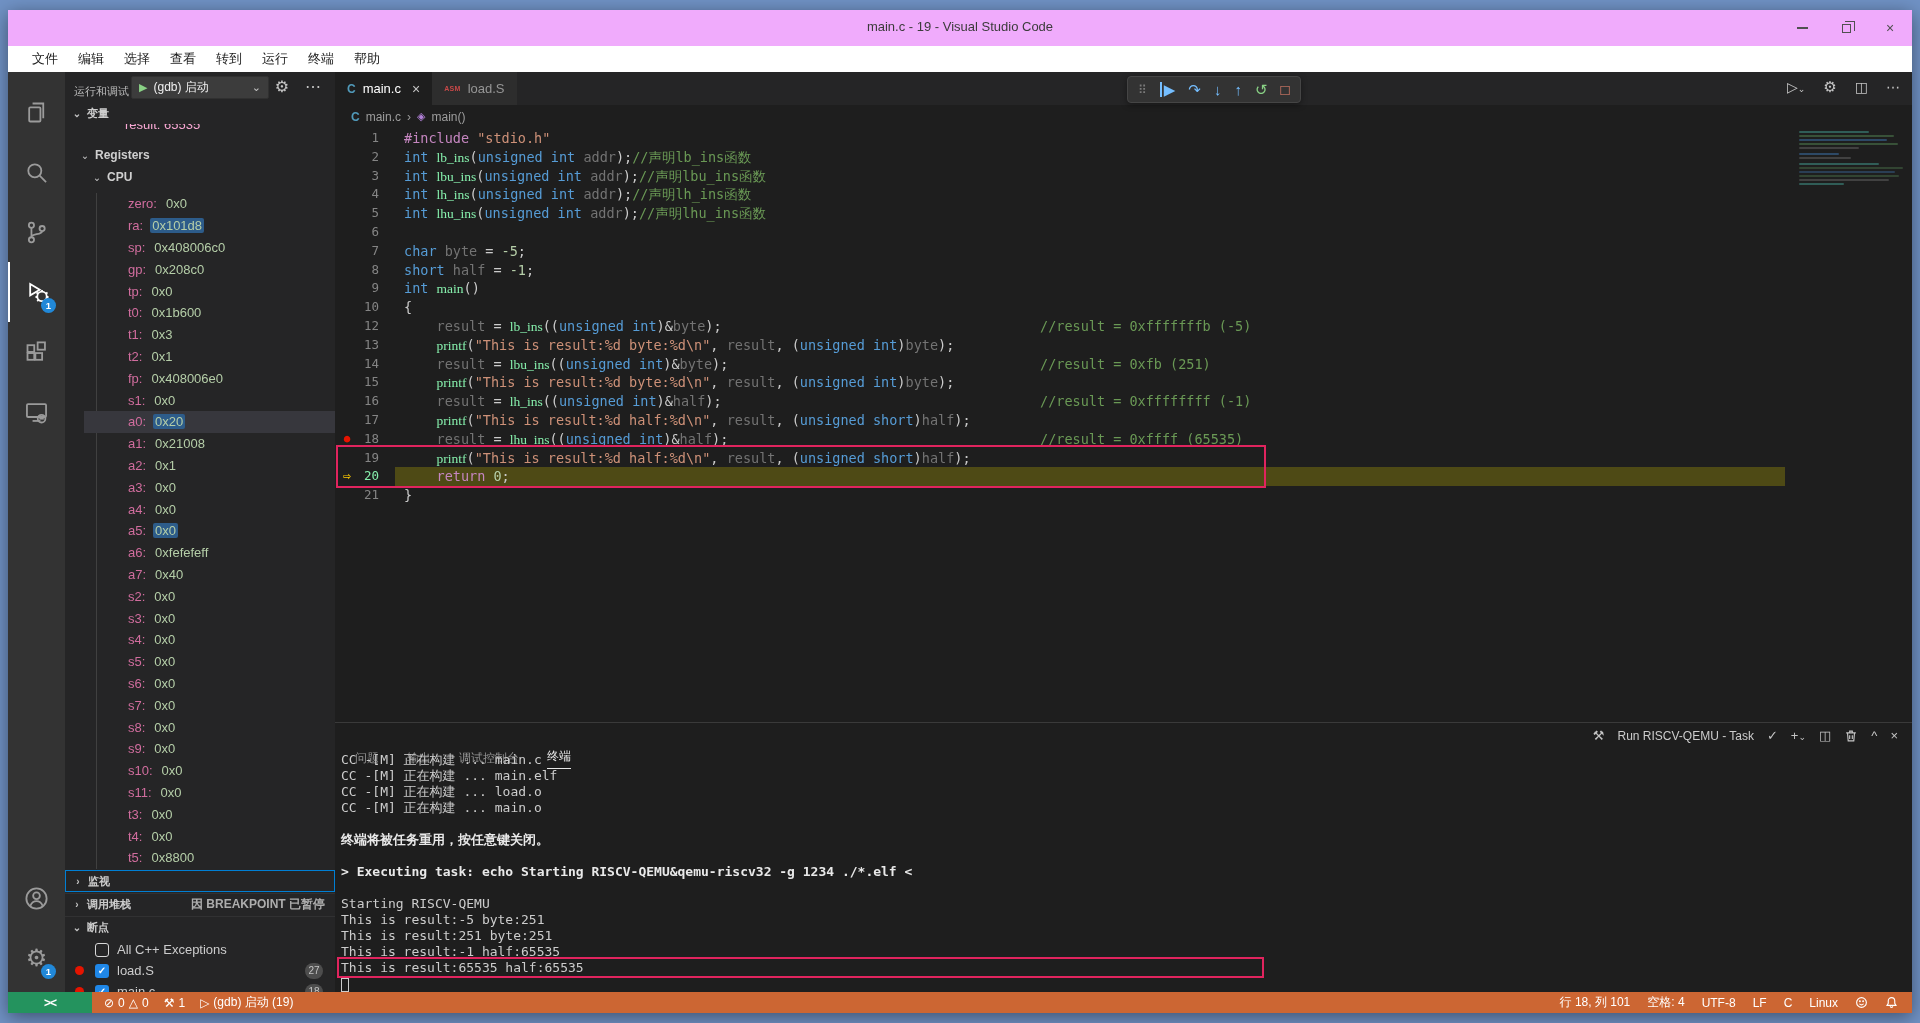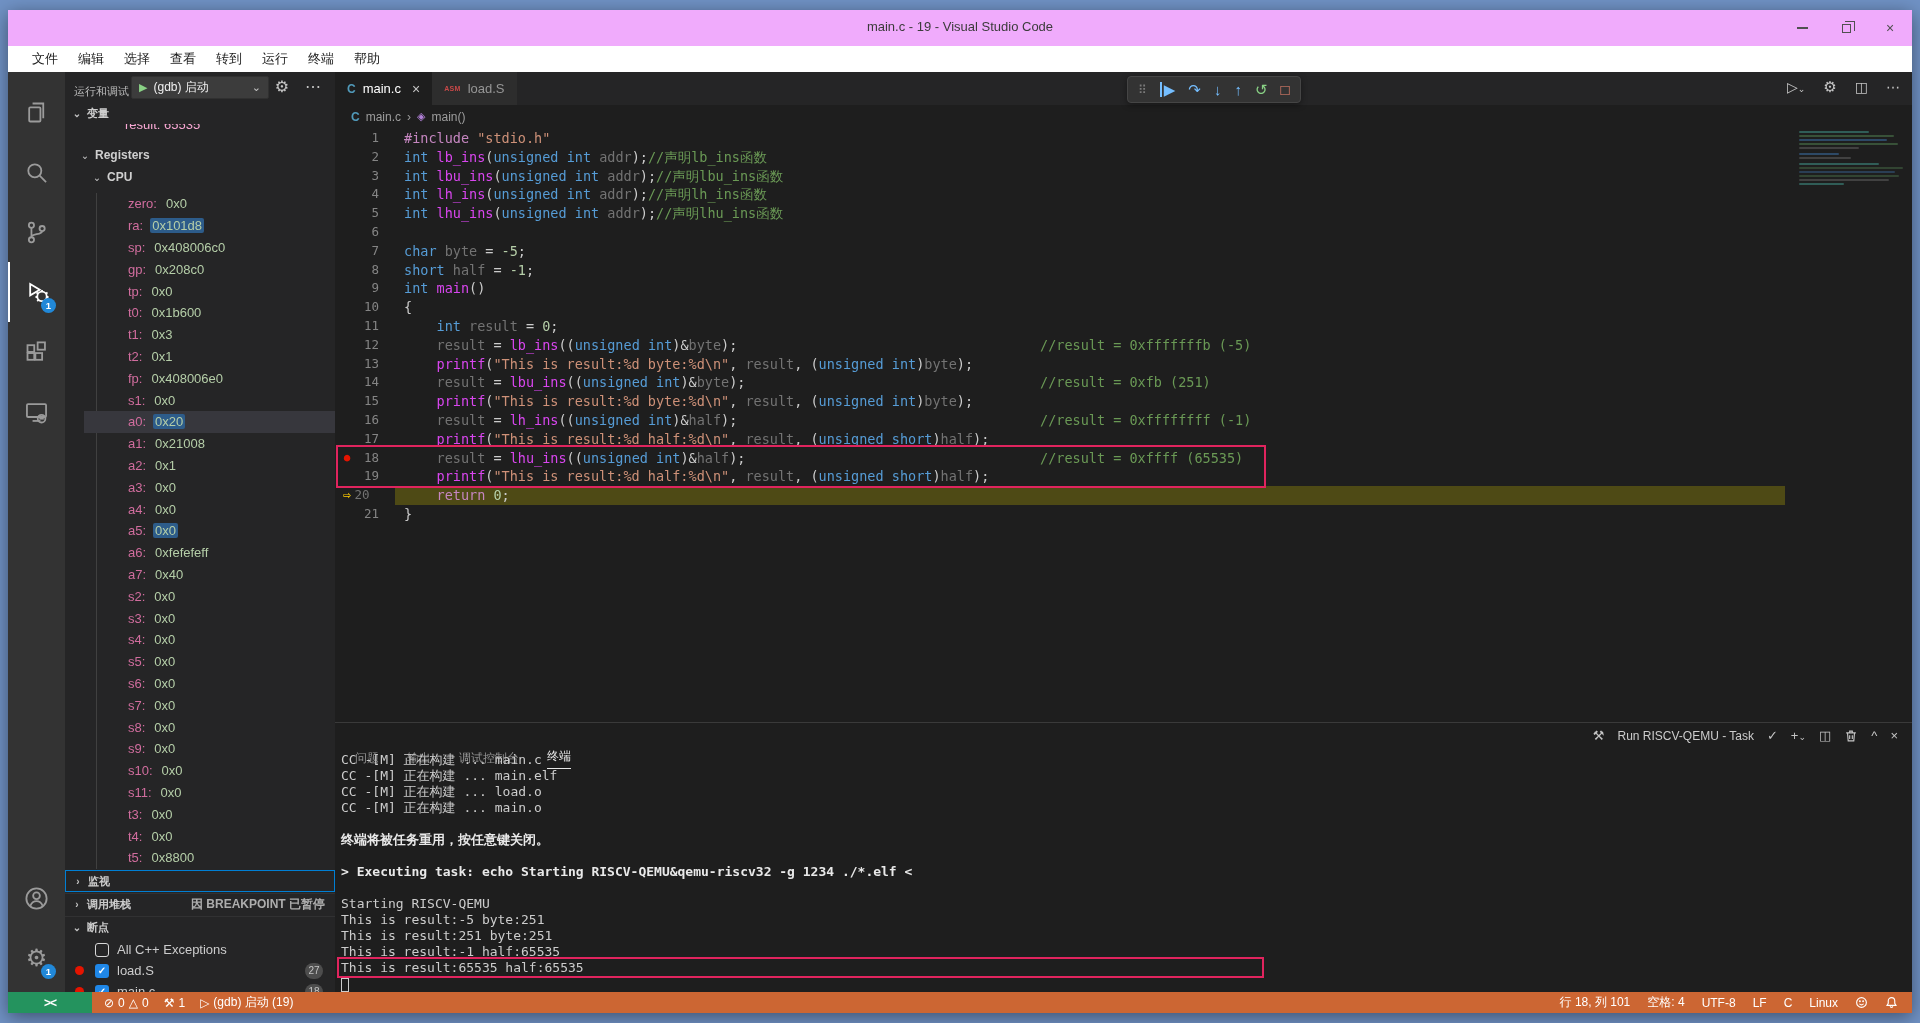--- a/index.html
+++ b/index.html
@@ -84,24 +84,24 @@
   .breadcrumb { position:absolute; left:0; top:33px; width:100%; height:23px; display:flex; align-items:center; gap:6px; padding-left:16px; font-size:12px; color:#9d9d9d; background:#1e1e1e; }
   .bc-sym { color:#b180d7; font-size:11px; }
 
   .code { position:absolute; left:0; top:57px; width:100%; }
   .cl { height:18.8px; position:relative; font-family:"DejaVu Sans Mono",monospace; font-size:13.5px; white-space:pre; color:#cccccc; }
   .cl .marker { position:absolute; left:4px; top:0; width:16px; text-align:center; z-index:2; }
   .cl .lineno { position:absolute; left:10px; top:0; width:34px; text-align:right; color:#858585; font-size:12.5px; z-index:2; line-height:18.8px; }
   .cl .ct { position:absolute; left:69px; top:0; z-index:2; line-height:18.8px; }
   .cl .lc { position:absolute; left:705px; top:0; z-index:2; line-height:18.8px; color:#6a9955; }
   .cl.cur::before { content:""; position:absolute; left:60px; width:1390px; top:0; bottom:0; background:#4e4a15; z-index:1; }
-  .cl.cur .lineno { color:#737373;text-align:center; }
+  .cl.cur .lineno { color:#86efac; }
   .mk-bp { color:#e51400; font-size:11px; line-height:18.8px; }
   .mk-cur { color:#ffcc00; font-weight:bold; font-size:13px; line-height:18.8px; }
-  .tk-pp { color:#c586c0; } .tk-kw { color:#569cd6; } .tk-fn { color:#d946ef; }
+  .tk-pp { color:#c586c0; } .tk-kw { color:#569cd6; } .tk-fn { color:#86efac;font-family:Liberation Serif, serif; }
   .tk-vr { color:#737373; } .tk-nm { color:#b5cea8; } .tk-st { color:#ce9178; }
   .tk-cm { color:#6a9955; } .tk-pn { color:#cccccc; }
 
   .minimap { position:absolute; right:3px; top:57px; width:112px; height:62px; }
   .minimap div { position:absolute; height:2px; border-radius:1px; }
 
   .anno-ed { position:absolute; left:1px; top:373px; width:930px; height:43px; border:2px solid #e0245e; z-index:9; }
   .anno-term { position:absolute; left:2px; top:885px; width:927px; height:21px; border:2px solid #e0245e; z-index:9; }
 
   
@@ -449,21 +449,20 @@
           <div class="cl"><span class="marker"></span><span class="lineno">1</span><span class="ct"><span class="tk-pp">#include</span><span class="tk-pn"> </span><span class="tk-st">"stdio.h"</span></span></div>
           <div class="cl"><span class="marker"></span><span class="lineno">2</span><span class="ct"><span class="tk-kw">int</span><span class="tk-pn"> </span><span class="tk-fn">lb_ins</span><span class="tk-pn">(</span><span class="tk-kw">unsigned</span><span class="tk-pn"> </span><span class="tk-kw">int</span><span class="tk-pn"> </span><span class="tk-vr">addr</span><span class="tk-pn">);</span><span class="tk-cm">//声明lb_ins函数</span></span></div>
           <div class="cl"><span class="marker"></span><span class="lineno">3</span><span class="ct"><span class="tk-kw">int</span><span class="tk-pn"> </span><span class="tk-fn">lbu_ins</span><span class="tk-pn">(</span><span class="tk-kw">unsigned</span><span class="tk-pn"> </span><span class="tk-kw">int</span><span class="tk-pn"> </span><span class="tk-vr">addr</span><span class="tk-pn">);</span><span class="tk-cm">//声明lbu_ins函数</span></span></div>
           <div class="cl"><span class="marker"></span><span class="lineno">4</span><span class="ct"><span class="tk-kw">int</span><span class="tk-pn"> </span><span class="tk-fn">lh_ins</span><span class="tk-pn">(</span><span class="tk-kw">unsigned</span><span class="tk-pn"> </span><span class="tk-kw">int</span><span class="tk-pn"> </span><span class="tk-vr">addr</span><span class="tk-pn">);</span><span class="tk-cm">//声明lh_ins函数</span></span></div>
           <div class="cl"><span class="marker"></span><span class="lineno">5</span><span class="ct"><span class="tk-kw">int</span><span class="tk-pn"> </span><span class="tk-fn">lhu_ins</span><span class="tk-pn">(</span><span class="tk-kw">unsigned</span><span class="tk-pn"> </span><span class="tk-kw">int</span><span class="tk-pn"> </span><span class="tk-vr">addr</span><span class="tk-pn">);</span><span class="tk-cm">//声明lhu_ins函数</span></span></div>
           <div class="cl"><span class="marker"></span><span class="lineno">6</span><span class="ct"></span></div>
           <div class="cl"><span class="marker"></span><span class="lineno">7</span><span class="ct"><span class="tk-kw">char</span><span class="tk-pn"> </span><span class="tk-vr">byte</span><span class="tk-pn"> = </span><span class="tk-nm">-5</span><span class="tk-pn">;</span></span></div>
           <div class="cl"><span class="marker"></span><span class="lineno">8</span><span class="ct"><span class="tk-kw">short</span><span class="tk-pn"> </span><span class="tk-vr">half</span><span class="tk-pn"> = </span><span class="tk-nm">-1</span><span class="tk-pn">;</span></span></div>
           <div class="cl"><span class="marker"></span><span class="lineno">9</span><span class="ct"><span class="tk-kw">int</span><span class="tk-pn"> </span><span class="tk-fn">main</span><span class="tk-pn">()</span></span></div>
           <div class="cl"><span class="marker"></span><span class="lineno">10</span><span class="ct"><span class="tk-pn">{</span></span></div>
-          <div class="cl"><span class="marker"></span><span class="lineno">11</span><span class="ct"><span class="tk-pn">    </span><span class="tk-kw">int</span><span class="tk-pn"> </span><span class="tk-vr">result</span><span class="tk-pn"> = </span><span class="tk-nm">0</span><span class="tk-pn">;</span></span></div>
           <div class="cl"><span class="marker"></span><span class="lineno">12</span><span class="ct"><span class="tk-pn">    </span><span class="tk-vr">result</span><span class="tk-pn"> = </span><span class="tk-fn">lb_ins</span><span class="tk-pn">((</span><span class="tk-kw">unsigned</span><span class="tk-pn"> </span><span class="tk-kw">int</span><span class="tk-pn">)&amp;</span><span class="tk-vr">byte</span><span class="tk-pn">);</span></span><span class="lc">//result = 0xfffffffb (-5)</span></div>
           <div class="cl"><span class="marker"></span><span class="lineno">13</span><span class="ct"><span class="tk-pn">    </span><span class="tk-fn">printf</span><span class="tk-pn">(</span><span class="tk-st">"This is result:%d byte:%d\n"</span><span class="tk-pn">, </span><span class="tk-vr">result</span><span class="tk-pn">, (</span><span class="tk-kw">unsigned</span><span class="tk-pn"> </span><span class="tk-kw">int</span><span class="tk-pn">)</span><span class="tk-vr">byte</span><span class="tk-pn">);</span></span></div>
           <div class="cl"><span class="marker"></span><span class="lineno">14</span><span class="ct"><span class="tk-pn">    </span><span class="tk-vr">result</span><span class="tk-pn"> = </span><span class="tk-fn">lbu_ins</span><span class="tk-pn">((</span><span class="tk-kw">unsigned</span><span class="tk-pn"> </span><span class="tk-kw">int</span><span class="tk-pn">)&amp;</span><span class="tk-vr">byte</span><span class="tk-pn">);</span></span><span class="lc">//result = 0xfb (251)</span></div>
           <div class="cl"><span class="marker"></span><span class="lineno">15</span><span class="ct"><span class="tk-pn">    </span><span class="tk-fn">printf</span><span class="tk-pn">(</span><span class="tk-st">"This is result:%d byte:%d\n"</span><span class="tk-pn">, </span><span class="tk-vr">result</span><span class="tk-pn">, (</span><span class="tk-kw">unsigned</span><span class="tk-pn"> </span><span class="tk-kw">int</span><span class="tk-pn">)</span><span class="tk-vr">byte</span><span class="tk-pn">);</span></span></div>
           <div class="cl"><span class="marker"></span><span class="lineno">16</span><span class="ct"><span class="tk-pn">    </span><span class="tk-vr">result</span><span class="tk-pn"> = </span><span class="tk-fn">lh_ins</span><span class="tk-pn">((</span><span class="tk-kw">unsigned</span><span class="tk-pn"> </span><span class="tk-kw">int</span><span class="tk-pn">)&amp;</span><span class="tk-vr">half</span><span class="tk-pn">);</span></span><span class="lc">//result = 0xffffffff (-1)</span></div>
           <div class="cl"><span class="marker"></span><span class="lineno">17</span><span class="ct"><span class="tk-pn">    </span><span class="tk-fn">printf</span><span class="tk-pn">(</span><span class="tk-st">"This is result:%d half:%d\n"</span><span class="tk-pn">, </span><span class="tk-vr">result</span><span class="tk-pn">, (</span><span class="tk-kw">unsigned</span><span class="tk-pn"> </span><span class="tk-kw">short</span><span class="tk-pn">)</span><span class="tk-vr">half</span><span class="tk-pn">);</span></span></div>
           <div class="cl"><span class="marker mk-bp">●</span><span class="lineno">18</span><span class="ct"><span class="tk-pn">    </span><span class="tk-vr">result</span><span class="tk-pn"> = </span><span class="tk-fn">lhu_ins</span><span class="tk-pn">((</span><span class="tk-kw">unsigned</span><span class="tk-pn"> </span><span class="tk-kw">int</span><span class="tk-pn">)&amp;</span><span class="tk-vr">half</span><span class="tk-pn">);</span></span><span class="lc">//result = 0xffff (65535)</span></div>
           <div class="cl"><span class="marker"></span><span class="lineno">19</span><span class="ct"><span class="tk-pn">    </span><span class="tk-fn">printf</span><span class="tk-pn">(</span><span class="tk-st">"This is result:%d half:%d\n"</span><span class="tk-pn">, </span><span class="tk-vr">result</span><span class="tk-pn">, (</span><span class="tk-kw">unsigned</span><span class="tk-pn"> </span><span class="tk-kw">short</span><span class="tk-pn">)</span><span class="tk-vr">half</span><span class="tk-pn">);</span></span></div>
           <div class="cl cur"><span class="marker mk-cur">⇨</span><span class="lineno">20</span><span class="ct"><span class="tk-pn">    </span><span class="tk-pp">return</span><span class="tk-pn"> </span><span class="tk-nm">0</span><span class="tk-pn">;</span></span></div>
           <div class="cl"><span class="marker"></span><span class="lineno">21</span><span class="ct"><span class="tk-pn">}</span></span></div>

